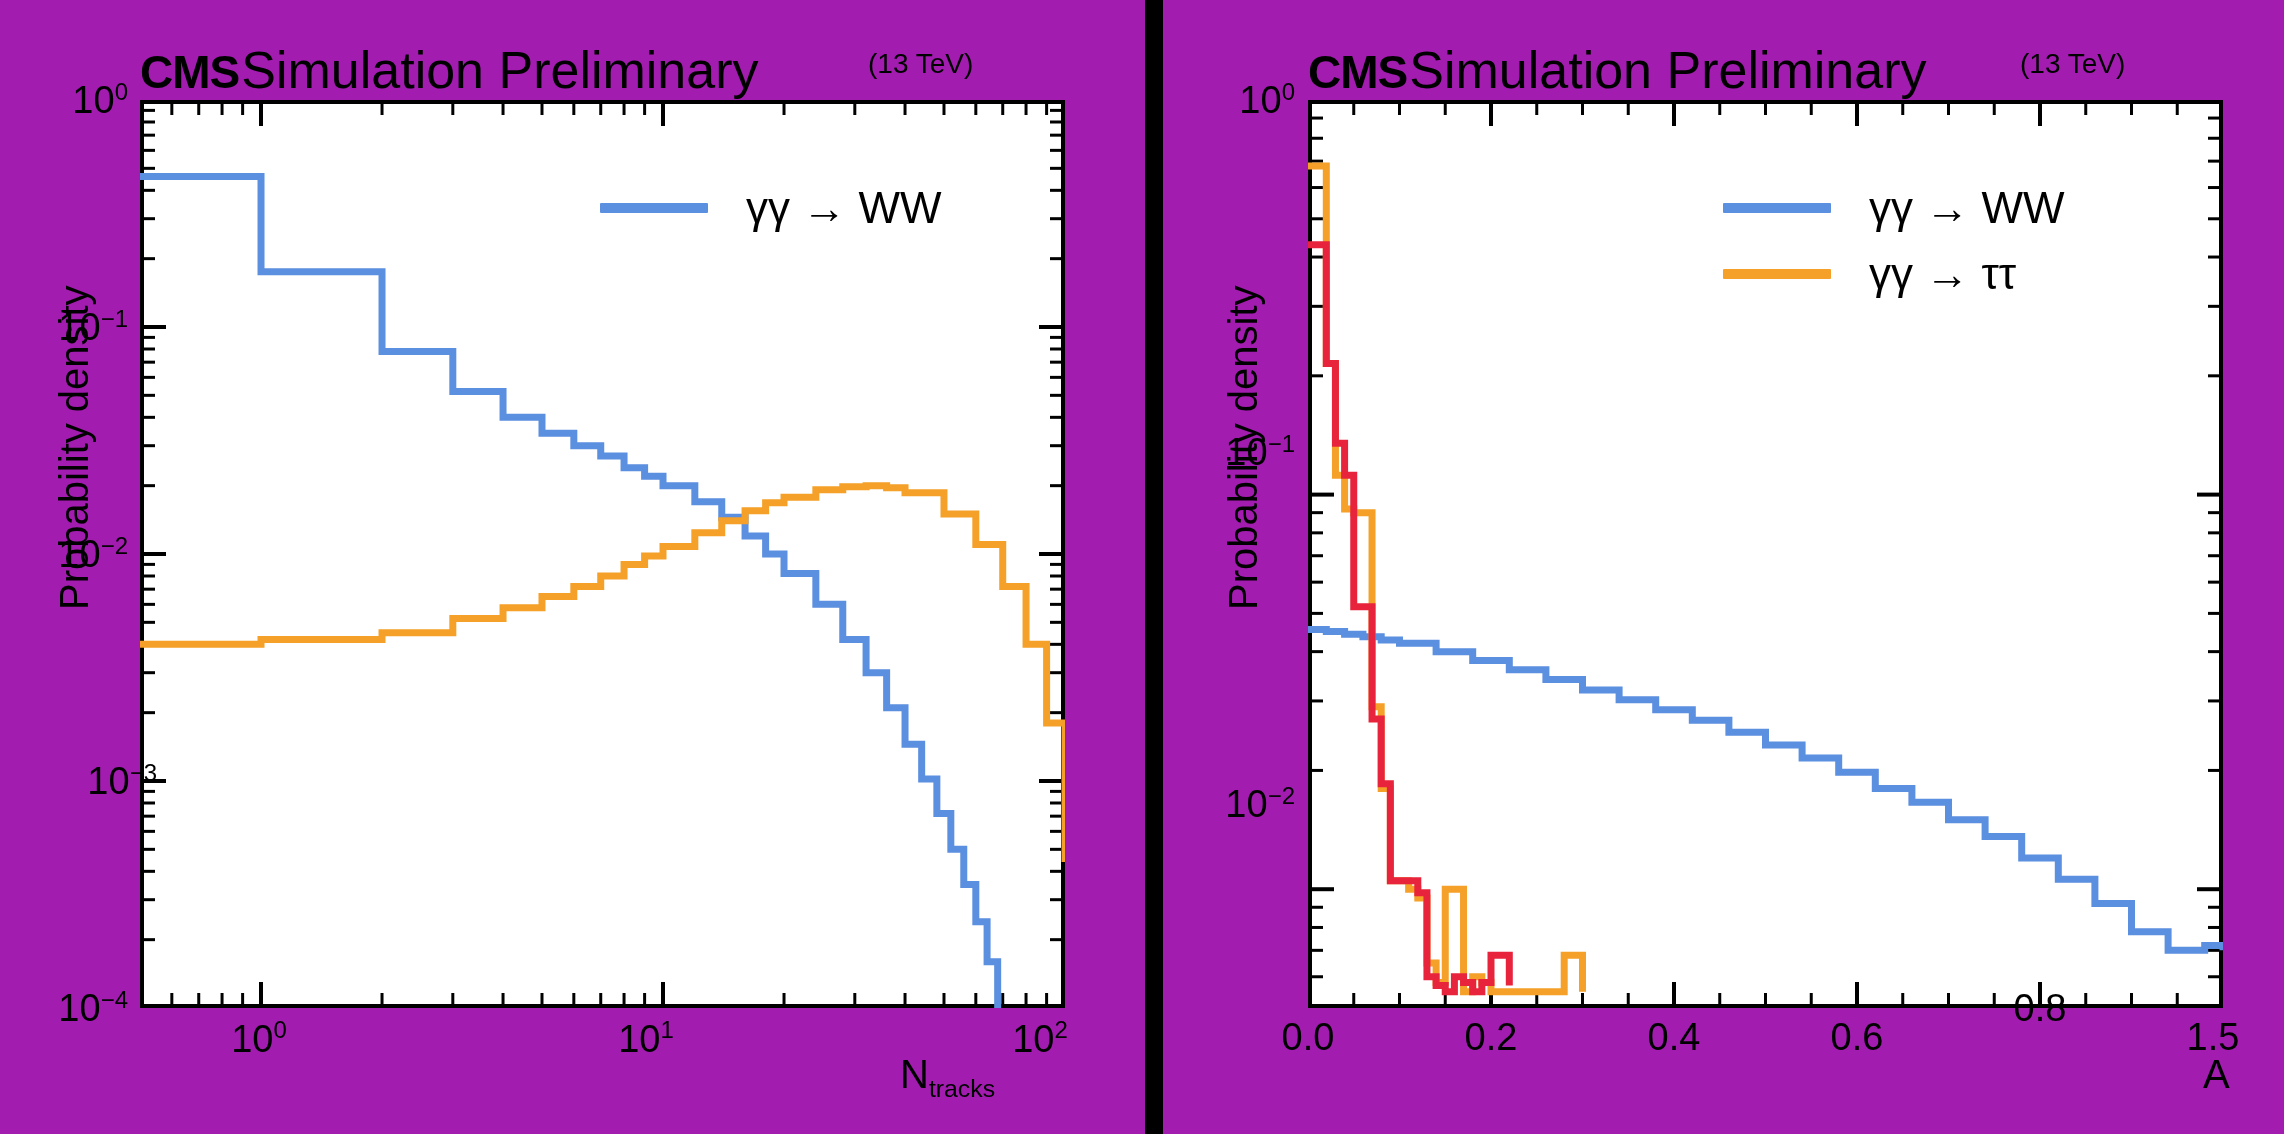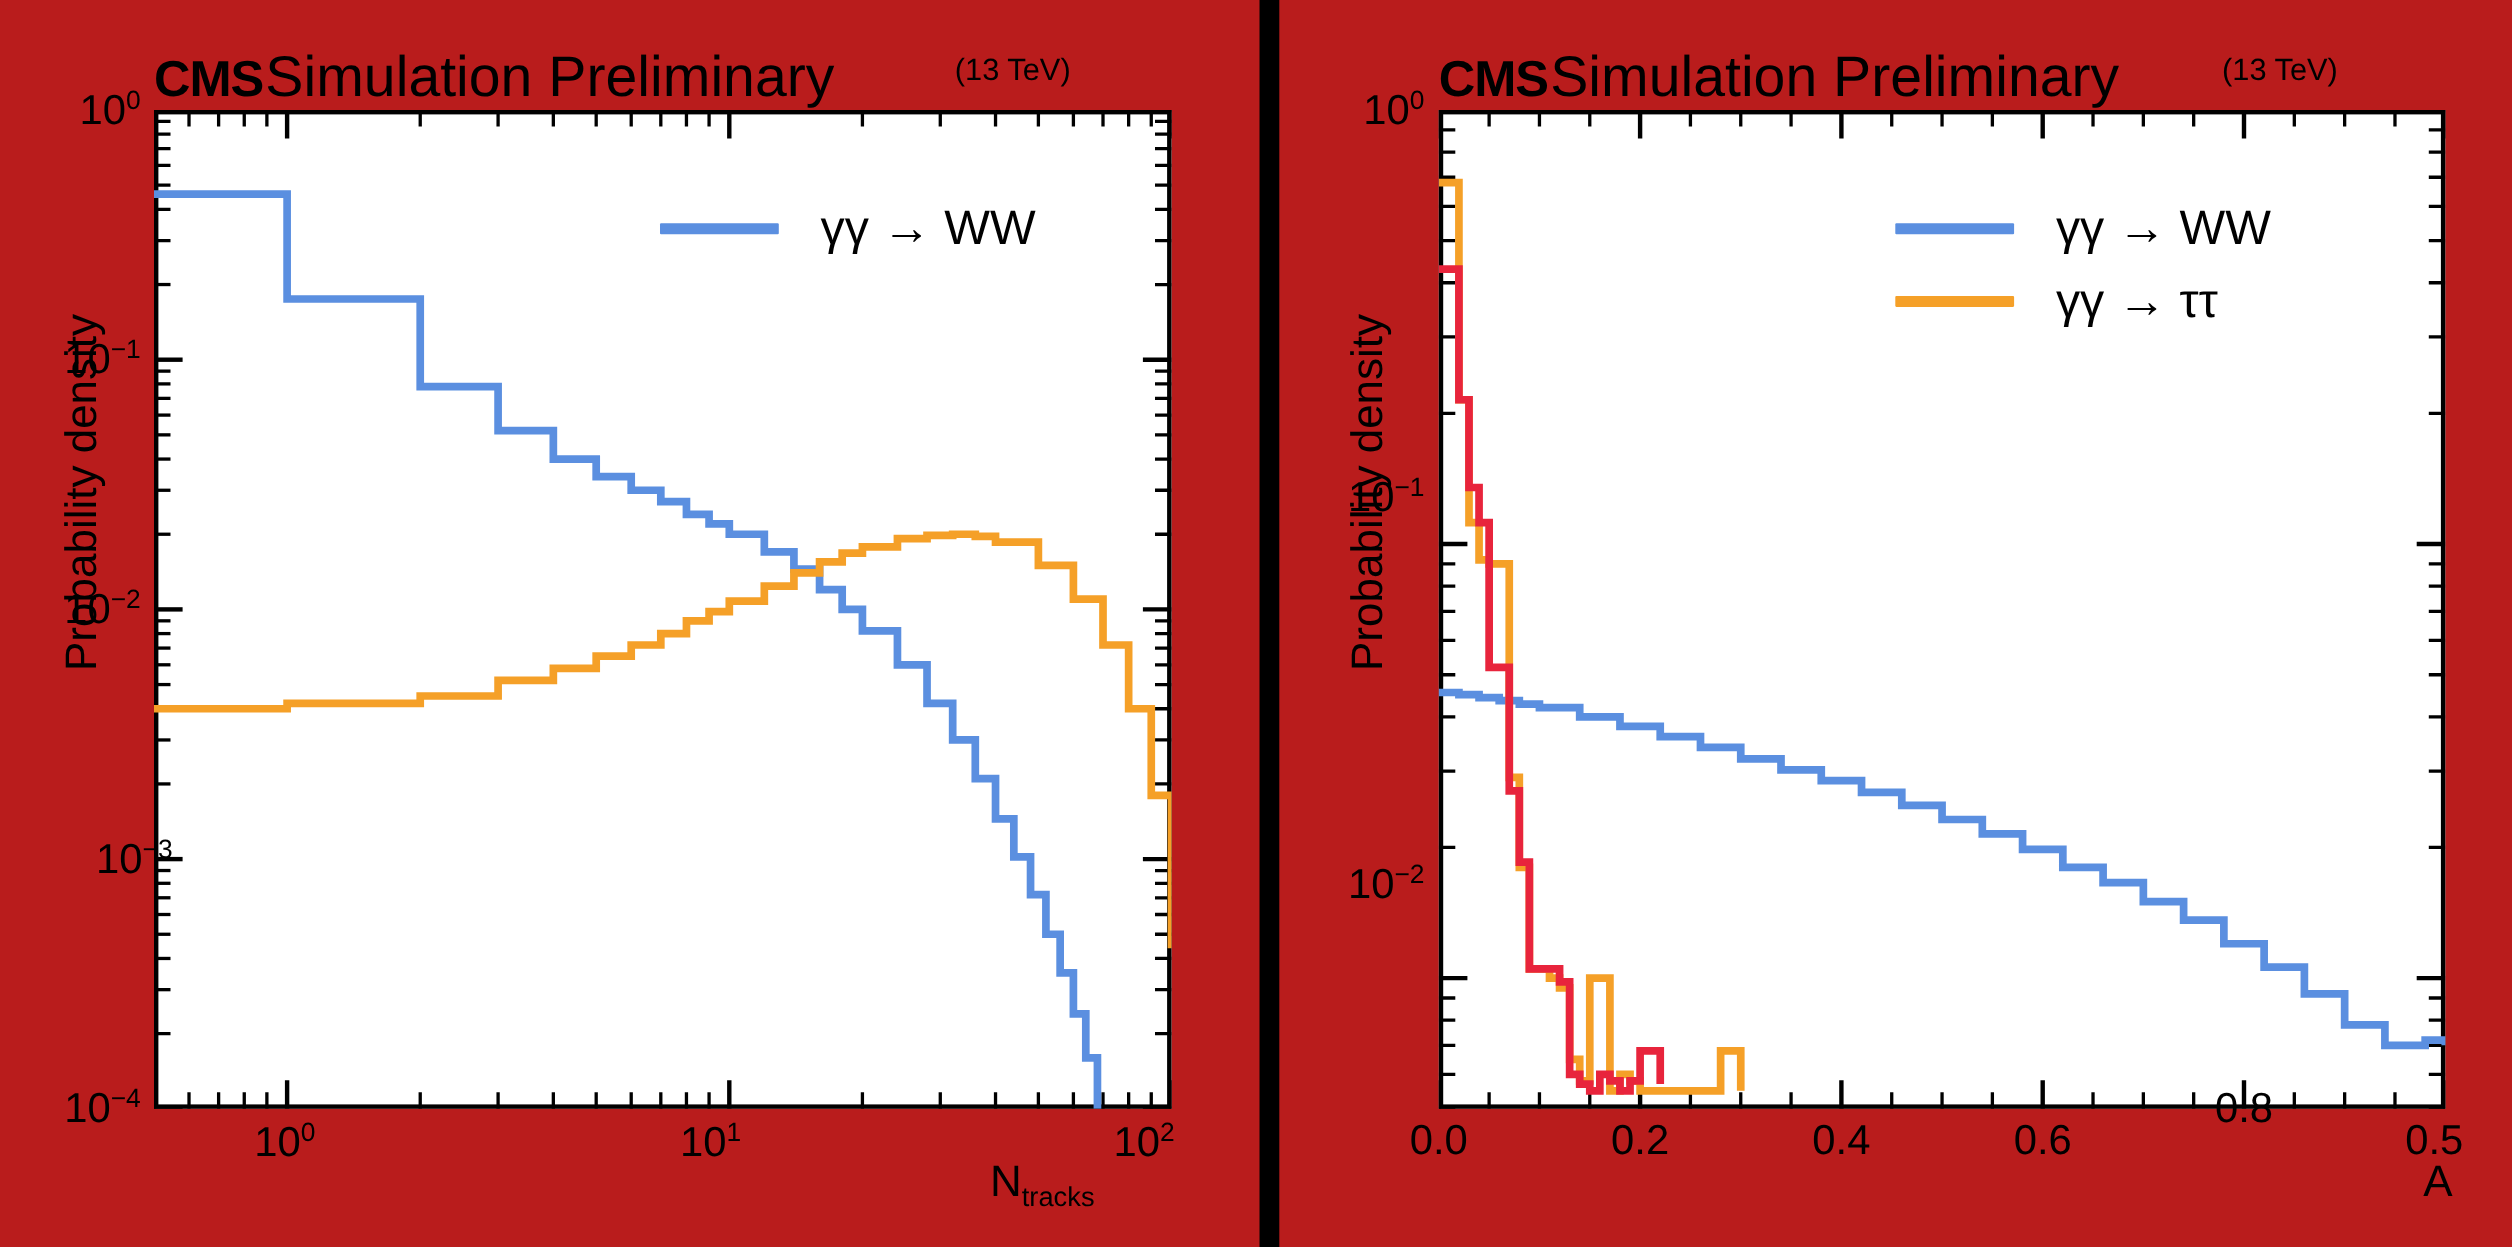--- a/index.html
+++ b/index.html
@@ -1,17 +1,17 @@
 <!DOCTYPE html>
 <html><head>
 <meta charset="utf-8">
 <style>
   html,body{margin:0;padding:0;background:#ffffff;}
   body{width:2284px;height:1134px;font-family:"Liberation Sans",sans-serif;overflow:hidden;}
-  .canvas{position:relative;width:2284px;height:1134px;background:#b91c1c;}
+  .canvas{position:relative;width:2284px;height:1134px;background:#a21caf;}
 
   
   .divider{position:absolute;top:0;width:18px;height:1134px;background:#000;}
 
   .panel{position:absolute;top:0;height:1134px;}
   #panel-left{left:0;width:1145px;}
   #panel-right{left:1163px;width:1121px;}
 
   
   .cms-header{position:absolute;display:flex;align-items:baseline;white-space:nowrap;}
@@ -250,21 +250,21 @@
     </div>
     <div class="tl ytick" style="left:0px;top:804px;width:132px;">
       <span>10</span><sup>−2</sup>
     </div>
 
     <div class="tl xtick" style="left:145px;top:1016px;">0.0</div>
     <div class="tl xtick" style="left:328px;top:1016px;">0.2</div>
     <div class="tl xtick" style="left:511px;top:1016px;">0.4</div>
     <div class="tl xtick" style="left:694px;top:1016px;">0.6</div>
     <div class="tl xtick" style="left:877px;top:987px;">0.8</div>
-    <div class="tl xtick" style="left:1050px;top:1016px;">0.5</div>
+    <div class="tl xtick" style="left:1050px;top:1016px;">1.5</div>
 
     <svg class="plotsvg" id="svg-right" width="915" height="908" viewBox="0 0 915 908" style="left:145px;top:100px;">
         <g>
           <line x1="0" y1="908" x2="0" y2="882" stroke="#000" stroke-width="4"></line>
           <line x1="0" y1="0" x2="0" y2="26" stroke="#000" stroke-width="4"></line>
           <line x1="45.75" y1="908" x2="45.75" y2="893" stroke="#000" stroke-width="3"></line>
           <line x1="45.75" y1="0" x2="45.75" y2="15" stroke="#000" stroke-width="3"></line>
           <line x1="91.5" y1="908" x2="91.5" y2="893" stroke="#000" stroke-width="3"></line>
           <line x1="91.5" y1="0" x2="91.5" y2="15" stroke="#000" stroke-width="3"></line>
           <line x1="137.25000000000003" y1="908" x2="137.25000000000003" y2="893" stroke="#000" stroke-width="3"></line>

